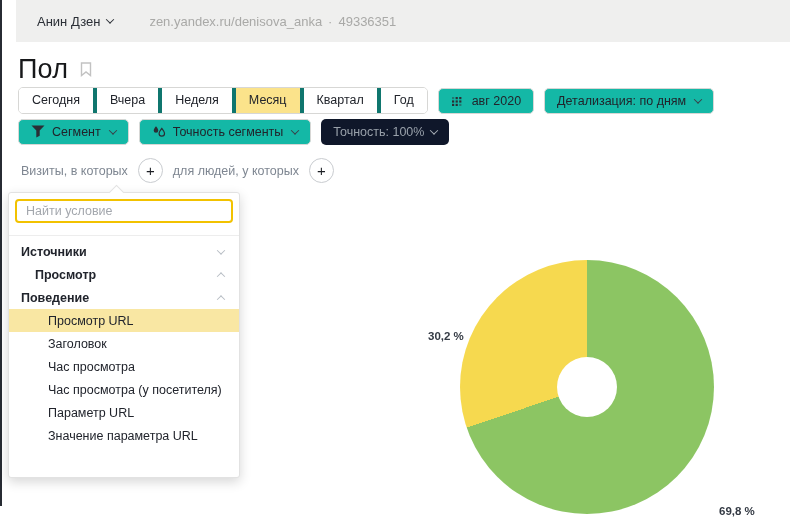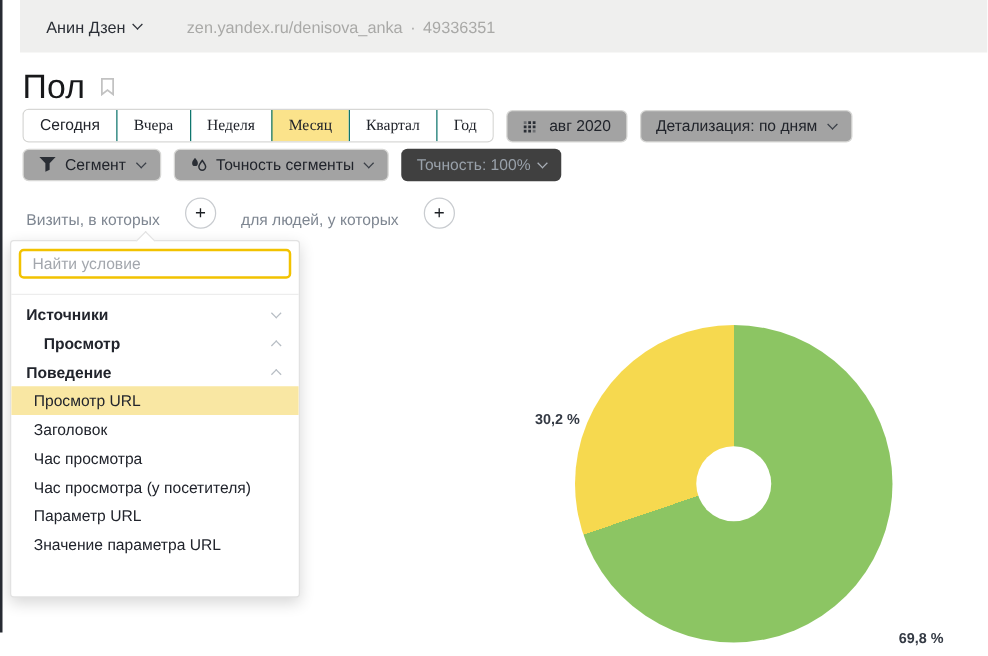--- a/index.html
+++ b/index.html
@@ -25,56 +25,56 @@
 
   
   .title-row { position:absolute; left:18px; top:54px; display:flex; align-items:center; gap:12px; }
   .page-title { font-size:27px; font-weight:400; color:#17181a; letter-spacing:.2px; }
   .bookmark { color:#c2c2c2; margin-top:4px; }
 
   
   .period-row { position:absolute; left:18px; top:87px; display:flex; align-items:center; gap:10px; }
   .btn-group { display:inline-flex; border:1px solid #d7d7d5; border-radius:5px; overflow:hidden; background:#fff; }
   .ptab { padding:0 13px; height:25px; line-height:24px; font-size:12.5px; color:#21242b; cursor:pointer; background:#fff; }
-  .ptab + .ptab { border-left:1px solid #0f766e;font-family:Liberation Serif, serif; }
+  .ptab + .ptab { border-left:4px solid #0f766e; }
   .ptab.selected { background:var(--sel-bg,#FBE38B); }
   .btn { display:inline-flex; align-items:center; gap:7px; height:26px; padding:0 12px; border:1px solid #d7d7d5;
-         border-radius:5px; background:#a3a3a3; font-size:12.5px; color:#21242b; cursor:pointer; }
+         border-radius:5px; background:#14b8a6; font-size:12.5px; color:#21242b; cursor:pointer; }
   .btn .chev { color:#3a3f47; margin-left:2px; }
 
   
   .segment-row { position:absolute; left:18px; top:119px; display:flex; align-items:center; gap:10px; }
   .btn-gray { display:inline-flex; align-items:center; gap:7px; height:26px; padding:0 12px; border-radius:5px;
-              background:#404040; color:#99a1aa; font-size:12.5px; border:none; cursor:pointer; }
+              background:#0f172a; color:#99a1aa; font-size:12.5px; border:none; cursor:pointer; }
   .btn-gray .chev { color:#aab0b8; }
   .icon13 { width:14px; height:14px; display:inline-block; }
 
   
-  .filter-row { position:absolute; left:21px; top:158px; display:flex; align-items:flex-end; gap:20px; }
+  .filter-row { position:absolute; left:21px; top:158px; display:flex; align-items:center; gap:10px; }
   .filter-label { font-size:12.5px; color:#7e8691; }
   .plus-btn { width:25px; height:25px; border-radius:50%; border:1px solid #c9ccd0; background:#fff;
               display:flex; align-items:center; justify-content:center; font-size:15px; color:#1c1f24;
               cursor:pointer; line-height:1; padding-bottom:1px; }
 
   
   .panel { position:absolute; left:8px; top:192px; width:232px; height:286px; background:#fff;
            border:1px solid #e2e2e2; border-radius:3px; box-shadow:0 4px 12px rgba(0,0,0,.16); z-index:5; }
   .panel-notch { position:absolute; left:102px; top:-6px; width:11px; height:11px; background:#fff;
                  border-left:1px solid #e2e2e2; border-top:1px solid #e2e2e2; transform:rotate(45deg); }
   .search { position:absolute; left:6px; top:6px; width:calc(100% - 12px); height:24px;
             border:2px solid var(--search-border,#F2C200); border-radius:4px; padding:0 9px;
             font-size:12.5px; color:#be185d; outline:none; font-family:inherit; }
   .search::placeholder { color:#a3a7ad; }
   .panel-divider { position:absolute; left:0; top:42px; width:100%; height:1px; background:#ededed; }
   .cond-list { position:absolute; left:0; top:43px; right:0; bottom:0; overflow:hidden; padding-top:4px; }
   .cond-row { position:relative; height:23px; display:flex; align-items:center; font-size:12.5px;
               color:#21242c; cursor:pointer; }
   .cond-row.lv0 { padding-left:12px; font-weight:600; }
   .cond-row.lv1 { padding-left:26px; font-weight:600; }
-  .cond-row.lv2 { padding-left:18px; font-weight:400; }
+  .cond-row.lv2 { padding-left:39px; font-weight:400; }
   .cond-row.hl { background:var(--hl-bg,#F9E7A3); }
   .cond-row .chev { position:absolute; right:15px; }
 
   
   .donut { position:absolute; left:460px; top:260px; width:254px; height:254px; border-radius:50%; cursor:pointer; }
   .donut-hole { position:absolute; left:50%; top:50%; width:60px; height:60px; margin:-30px 0 0 -30px;
                 border-radius:50%; background:#fff; }
   .slice-label { position:absolute; font-size:11.5px; font-weight:700; color:#343a44;margin-top:36px; }
   .label-0 { left:719px; top:469px; }
   .label-1 { left:428px; top:294px; }

